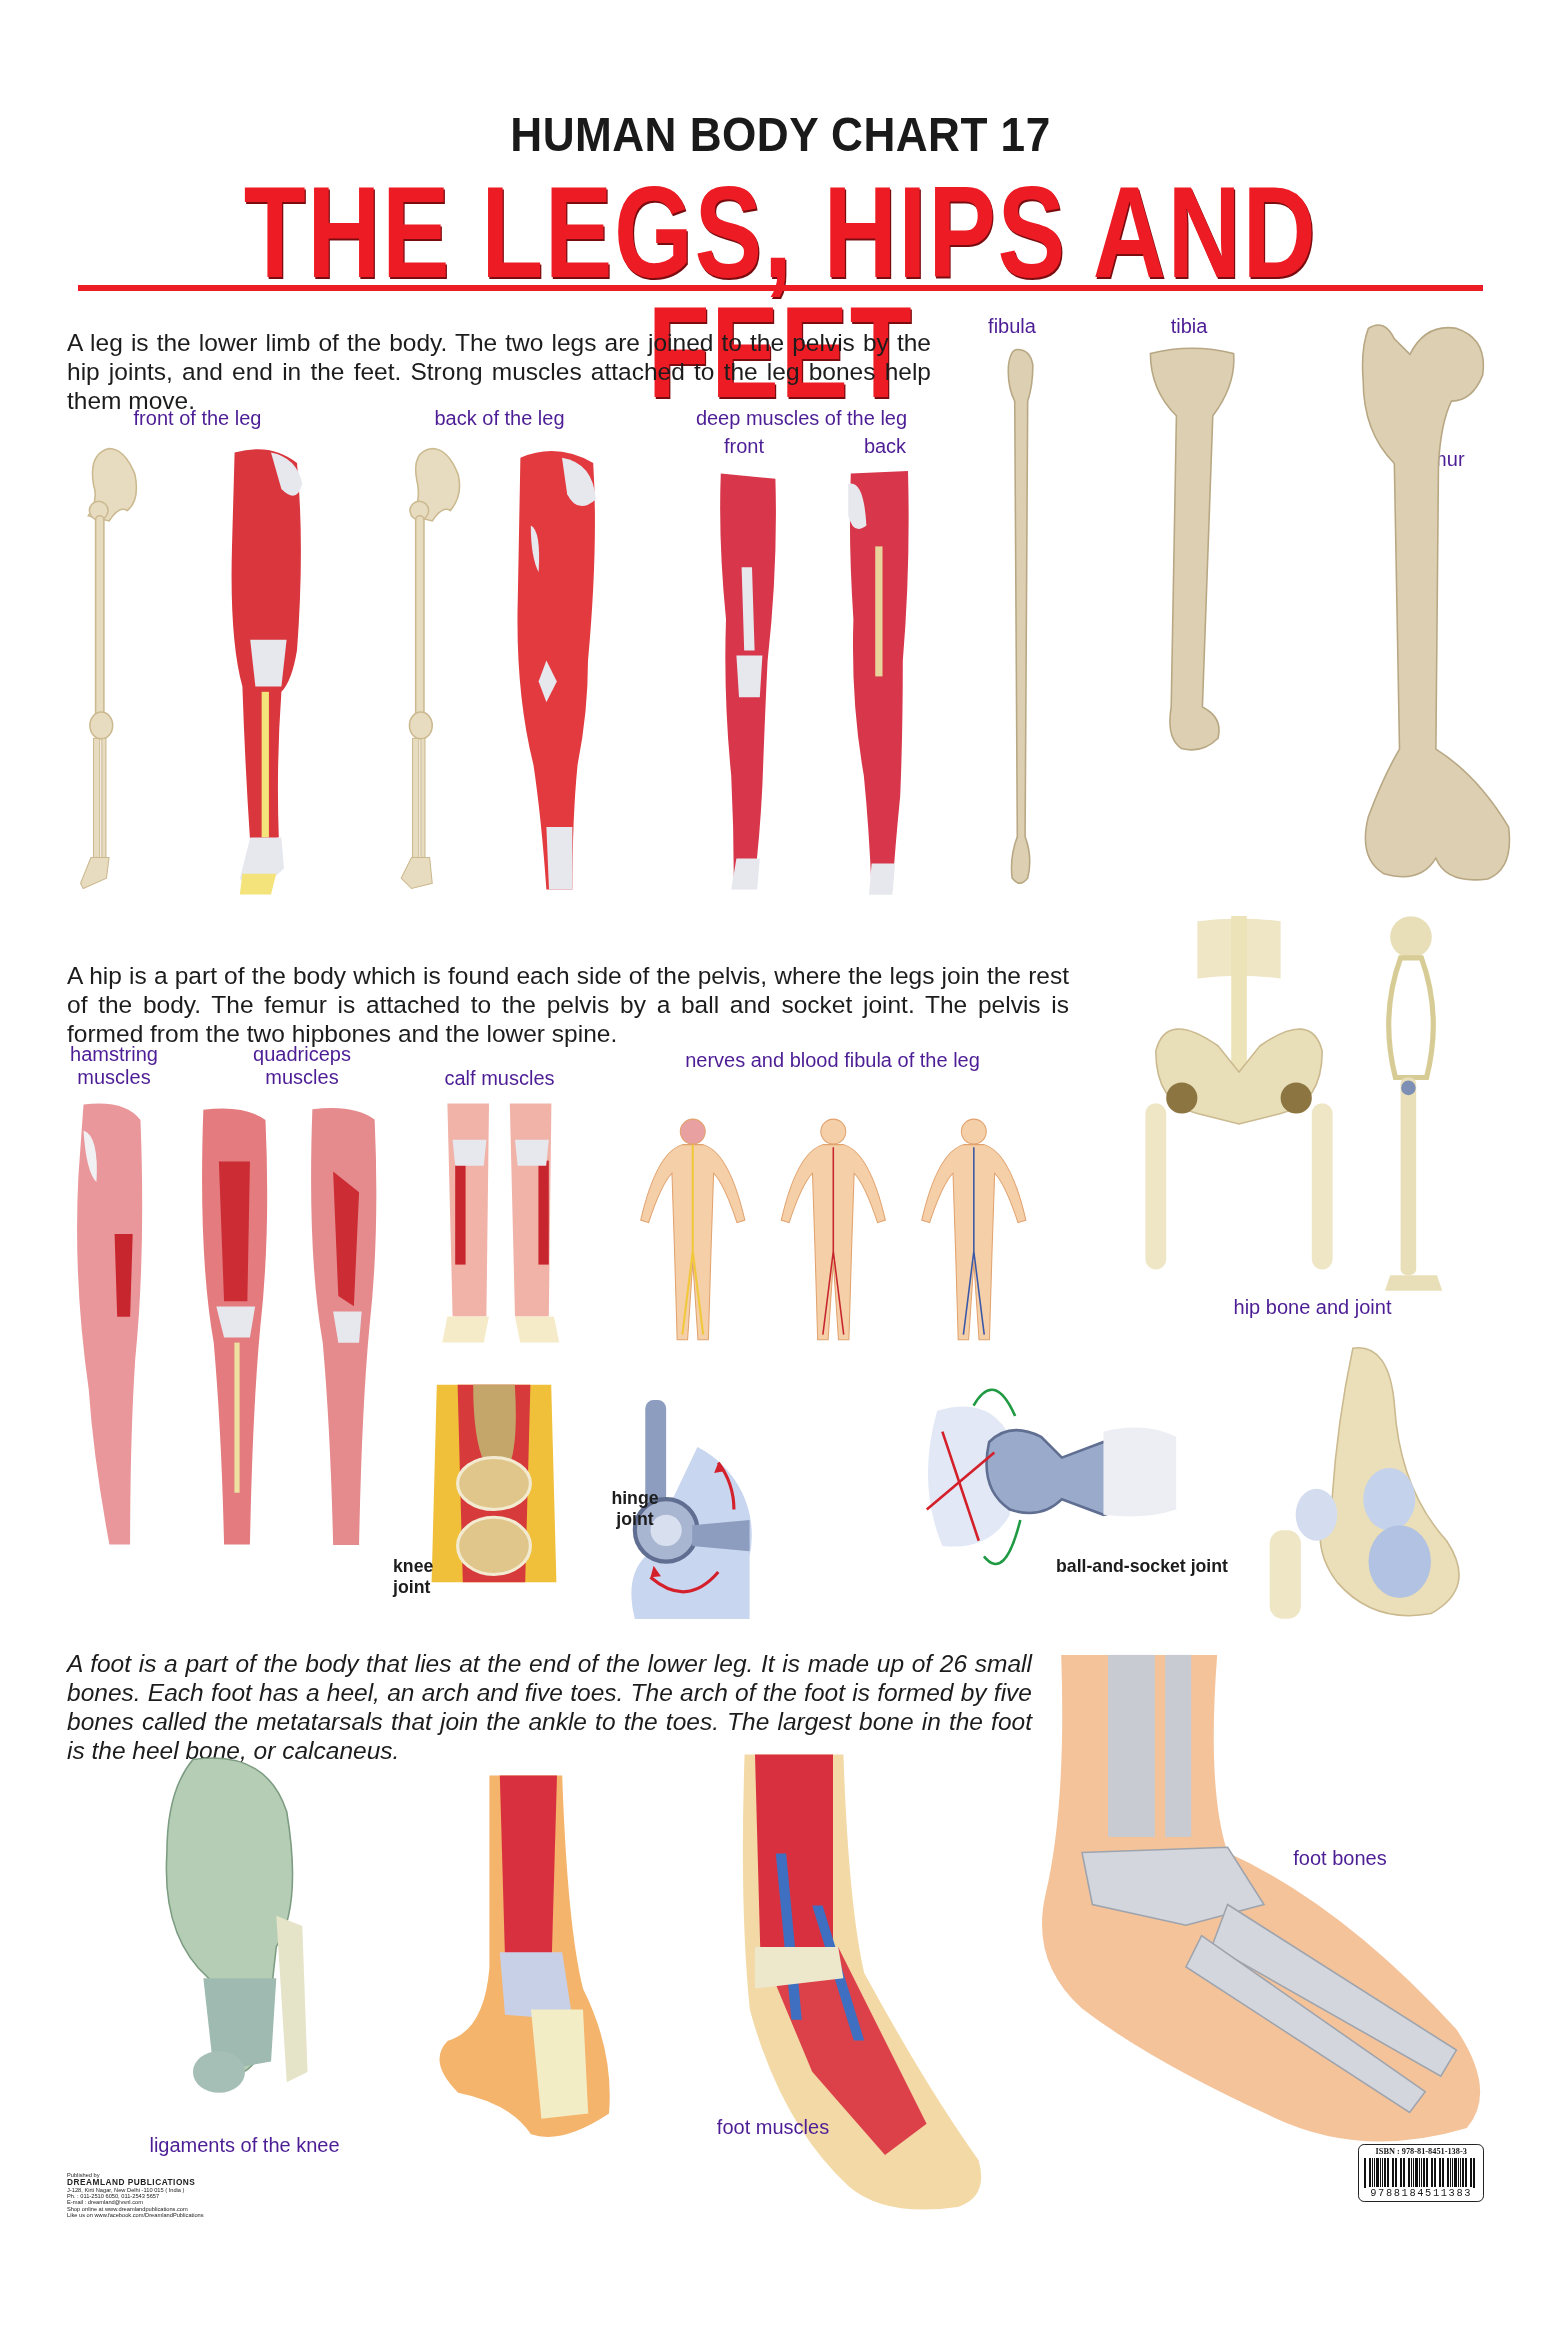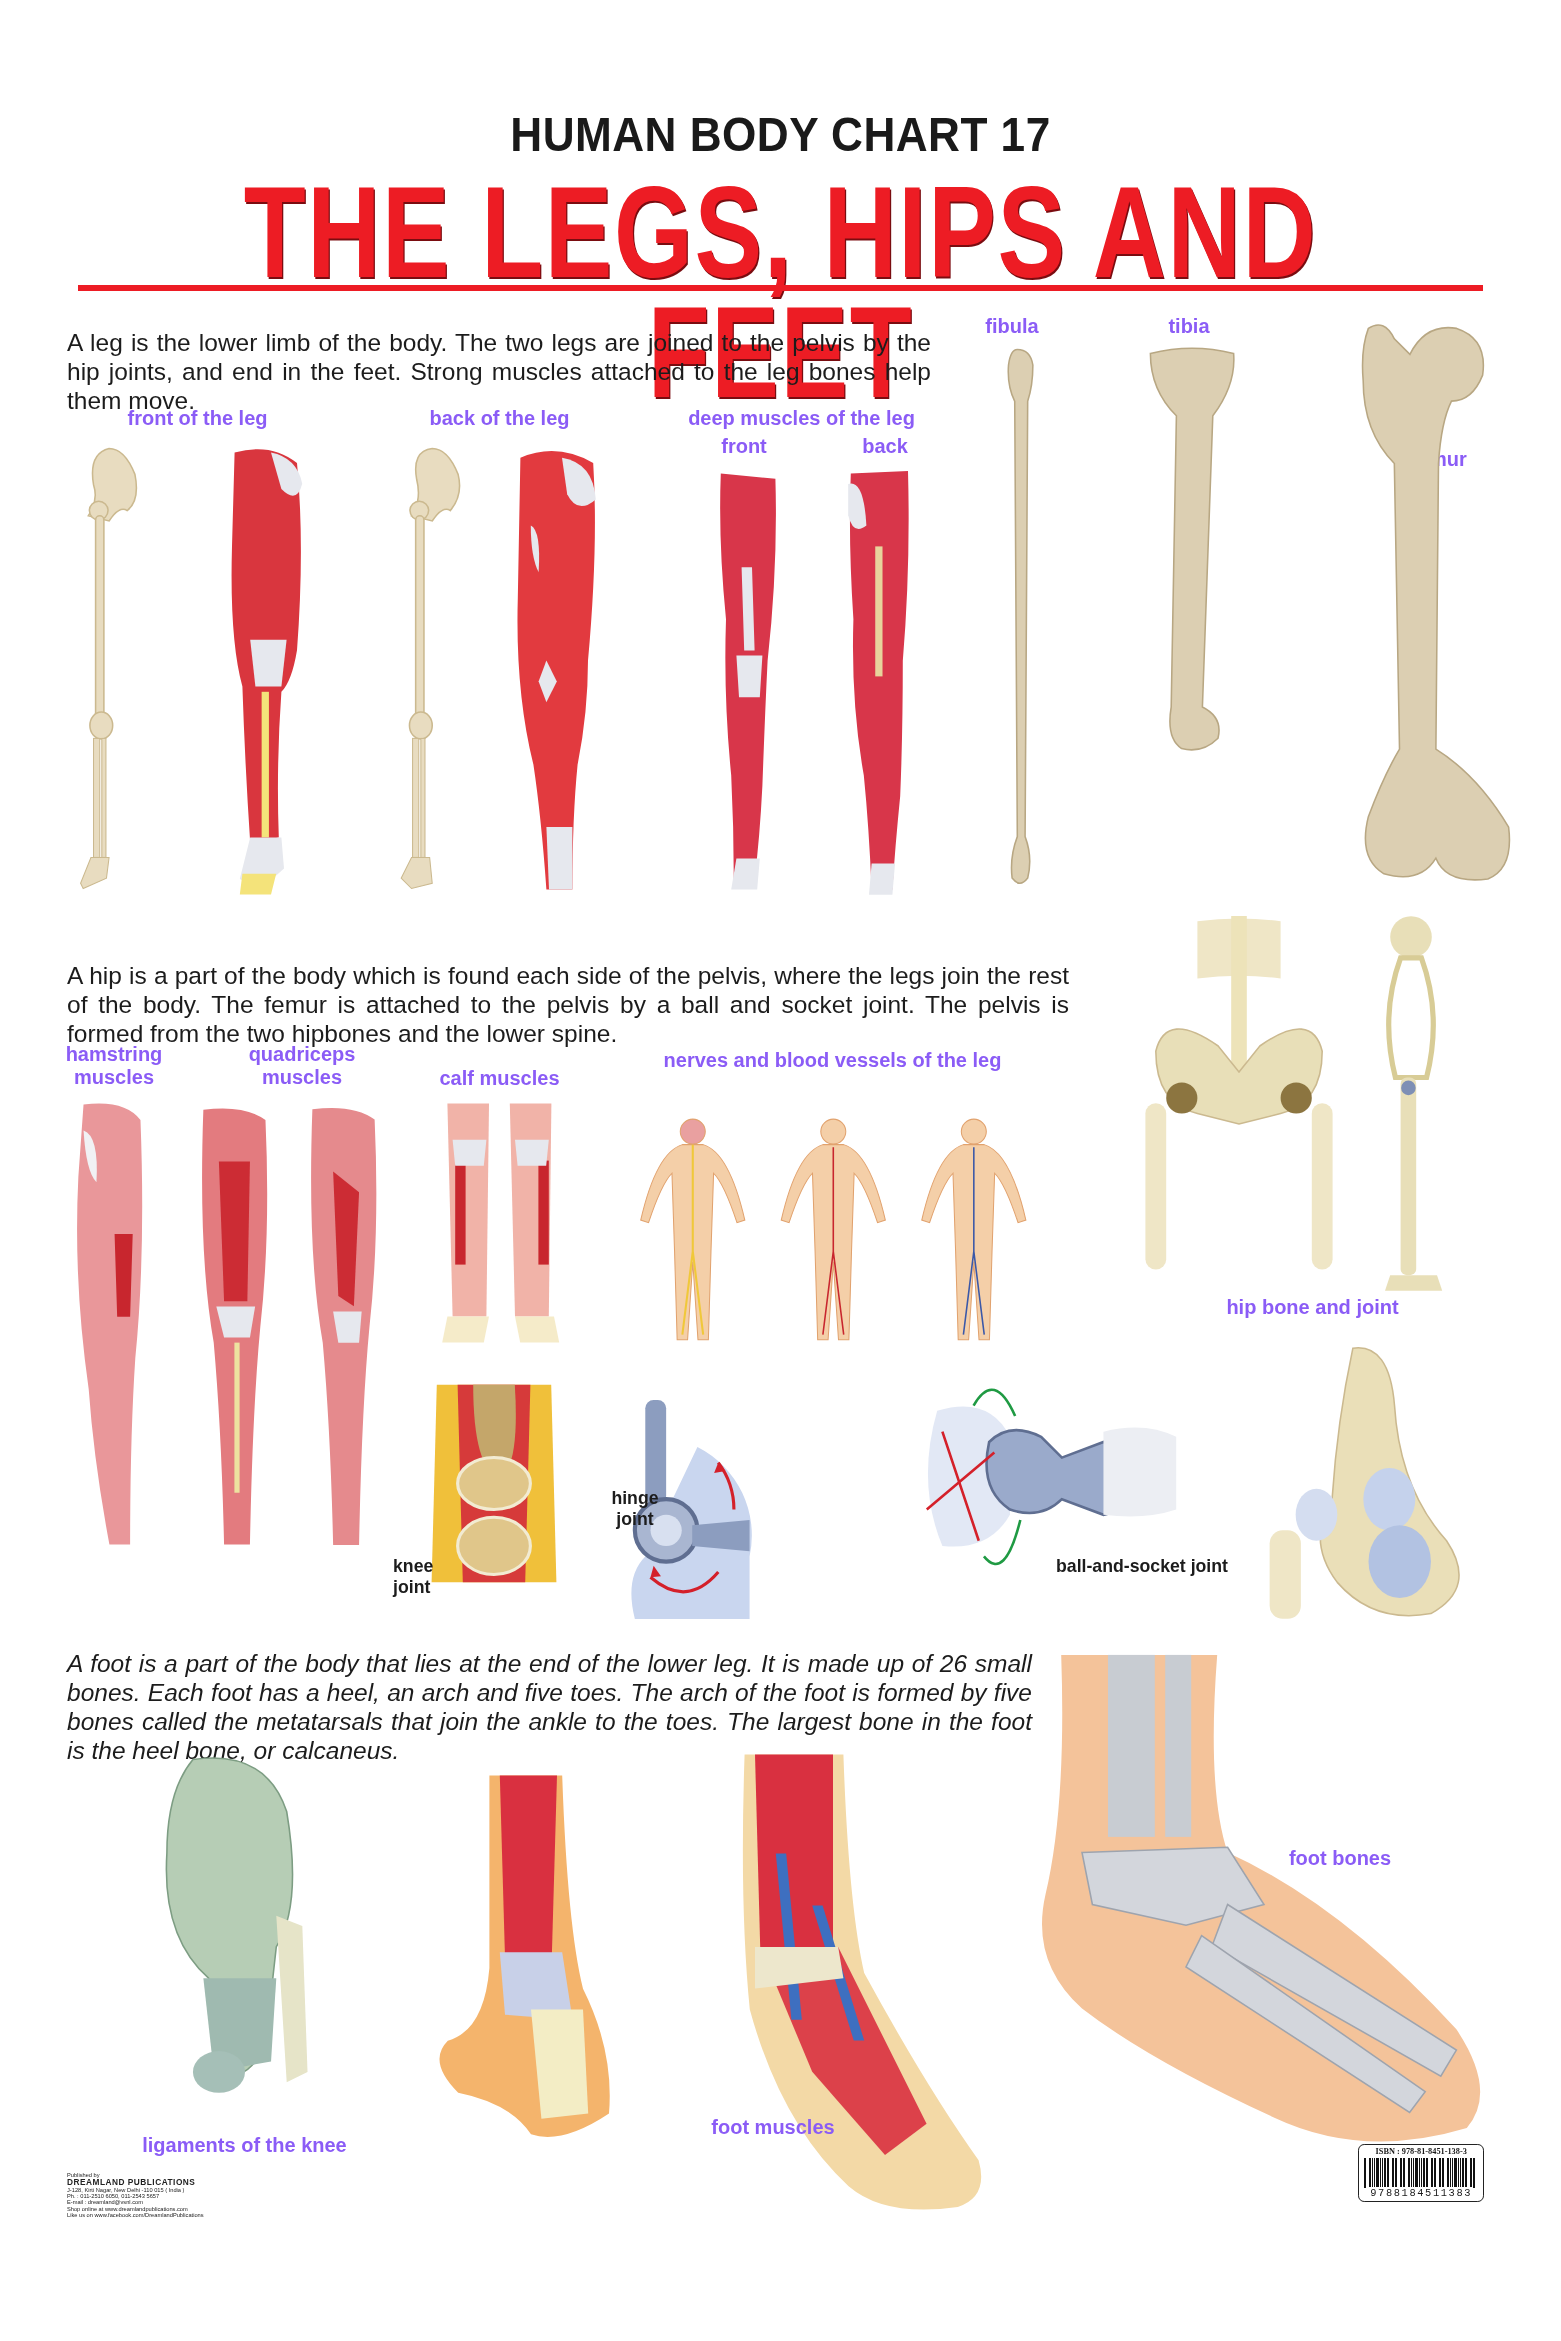--- a/index.html
+++ b/index.html
@@ -2,21 +2,21 @@
 <html style="font-size:8.3px"><head>
 <meta charset="utf-8">
 <style>
   html,body{margin:0;padding:0;background:#ffffff;}
   body{width:1561px;height:2342px;position:relative;overflow:hidden;font-family:"Liberation Sans","DejaVu Sans",sans-serif;color:#1a1a1a;}
   .abs{position:absolute;}
   .subtitle{left:0;top:107px;width:1561px;text-align:center;font-weight:700;font-size:48px;letter-spacing:0.5px;transform:scaleX(0.92);}
   .title{left:0;top:172px;width:1561px;text-align:center;font-weight:700;font-size:130px;line-height:120px;color:#ED1C24;transform:scaleX(0.78);letter-spacing:2.1px;text-shadow:1.6px 1.6px 0 #7a0c10;}
   .rule{left:78px;top:285px;width:1405px;height:6.2px;background:#ED1C24;}
   .para{font-size:24.5px;line-height:29px;text-align:justify;text-align-last:left;color:#1c1c1c;margin-top:20px;}
-  .lbl{font-weight:700;font-size:20px;color:#8b5cf6;text-align:center;line-height:23px;}
+  .lbl{font-weight:400;font-size:20px;color:#4c1d95;text-align:center;line-height:23px;}
   .lbl-sm{font-weight:700;font-size:17.7px;color:#1c1c1c;line-height:21px;}
   .fig{position:absolute;}
   .pub{font-size:5.7px;line-height:6.2px;color:#222;}
   .pub .pub-name{font-weight:700;font-size:8.3px;line-height:8.8px;letter-spacing:0.5px;}
   .isbn{border:1px solid #222;border-radius:6.2px;background:#fff;padding:2.1px 5.2px 2.1px 5.2px;text-align:center;}
   .isbn .isbn-t{font-family:"Liberation Serif",serif;font-weight:700;font-size:8.3px;}
   .isbn .bars{height:30px;margin:2.1px 0 0 0;background:repeating-linear-gradient(90deg,#111 0 1.6px,#fff 1.6px 2.6px,#111 2.6px 3.1px,#fff 3.1px 4.7px,#111 4.7px 6.8px,#fff 6.8px 7.8px);}
   .isbn .isbn-n{font-family:"Liberation Mono",monospace;font-size:10.4px;letter-spacing:1.6px;margin-top:-2.1px;background:#fff;display:inline-block;padding:0 1px;}
 </style>
 </head>
@@ -97,21 +97,21 @@
 </svg>
 <svg class="fig" style="left:1332px;top:307px" width="187" height="583" viewBox="0 0 360 1120">
   <path d="M70 40 Q100 20 120 60 L150 90 Q180 30 240 40 Q300 60 290 130 Q270 180 230 180 Q210 220 205 300 L200 850 Q280 900 340 1000 Q350 1080 300 1100 Q220 1110 200 1060 Q170 1110 100 1090 Q50 1060 70 980 Q100 900 130 850 L120 300 Q60 240 60 140 Q55 80 70 40Z" fill="#DCCFB2" stroke="#B8A783" stroke-width="3"></path>
 </svg>
 
 <div class="abs para" style="left:67px;top:941px;width:1002px;">A hip is a part of the body which is found each side of the pelvis, where the legs join the rest of the body. The femur is attached to the pelvis by a ball and socket joint. The pelvis is formed from the two hipbones and the lower spine.</div>
 
 <div class="abs lbl" style="left:62px;top:1043px;width:104px;">hamstring muscles</div>
 <div class="abs lbl" style="left:245px;top:1043px;width:114px;">quadriceps muscles</div>
 <div class="abs lbl" style="left:432px;top:1067px;width:135px;">calf muscles</div>
-<div class="abs lbl" style="left:661px;top:1049px;width:343px;">nerves and blood vessels of the leg</div>
+<div class="abs lbl" style="left:661px;top:1049px;width:343px;">nerves and blood fibula of the leg</div>
 
 <svg class="fig" style="left:68px;top:1098px" width="88" height="453" viewBox="0 0 170 870">
   <path d="M30 10 Q110 0 140 40 Q150 300 130 500 Q120 650 120 860 L80 860 Q50 700 40 560 Q10 350 20 150Z" fill="#E9979A"></path>
   <path d="M90 260 L125 260 L120 420 L95 420Z" fill="#C8262E"></path>
   <path d="M30 60 Q60 70 55 160 Q35 140 30 60Z" fill="#F1F1F4"></path>
 </svg>
 <svg class="fig" style="left:193px;top:1098px" width="88" height="453" viewBox="0 0 170 870">
   <path d="M20 20 Q100 10 140 40 Q150 260 130 440 Q115 600 110 860 L60 860 Q55 640 40 470 Q10 300 20 20Z" fill="#E37B7F"></path>
   <path d="M50 120 L110 120 L105 390 L60 390Z" fill="#CC2C34"></path>
   <path d="M45 400 L120 400 L110 460 L60 460Z" fill="#E6E8EE"></path>

